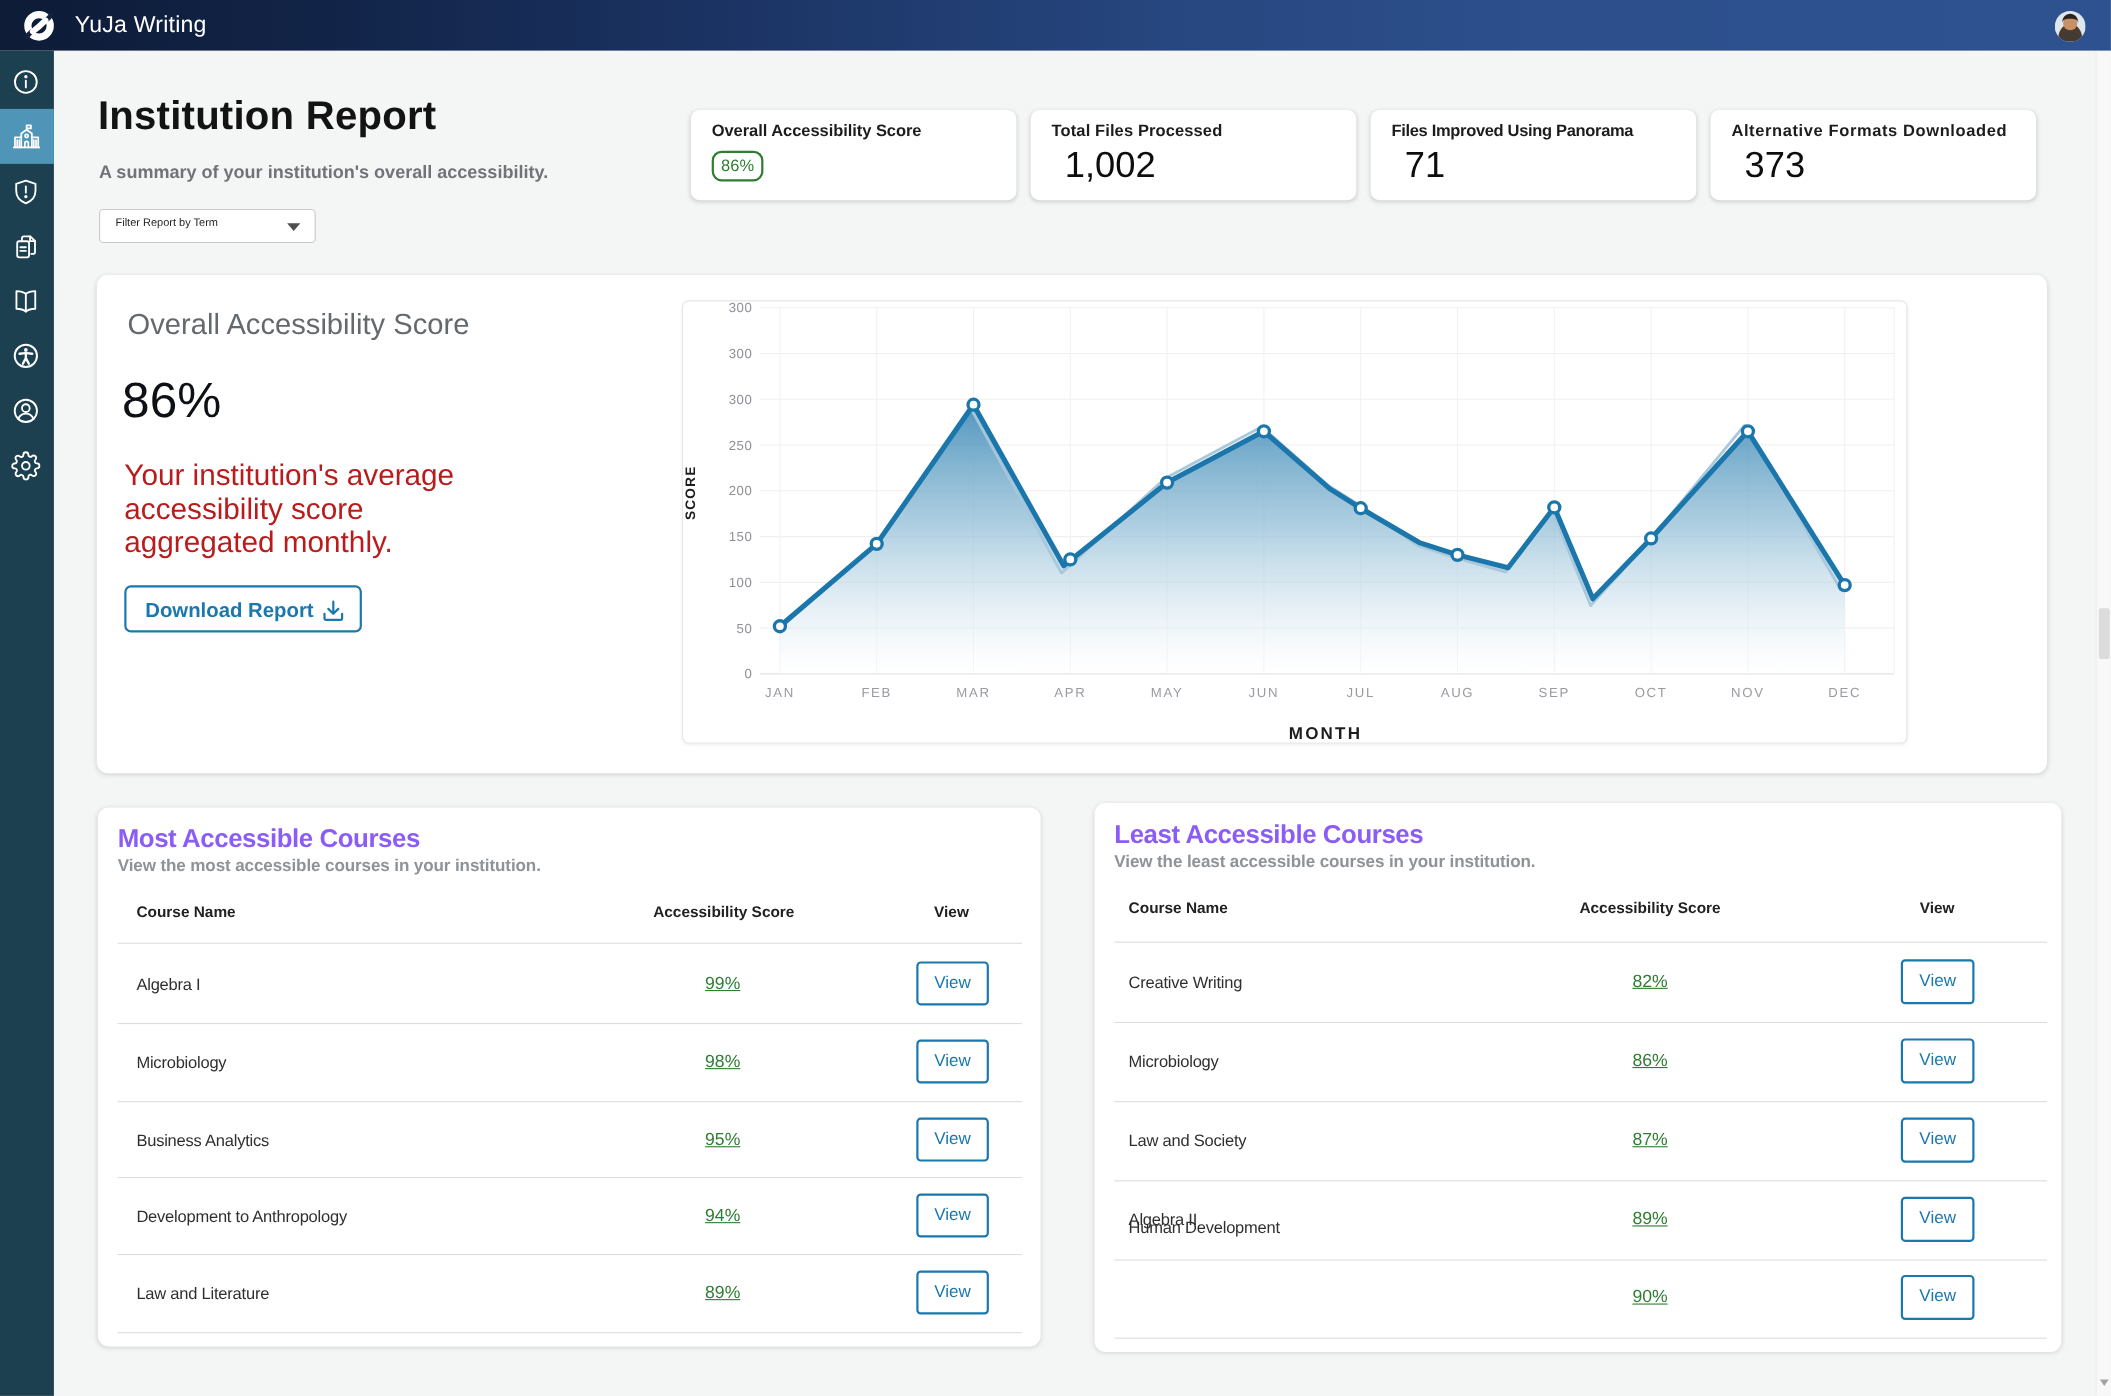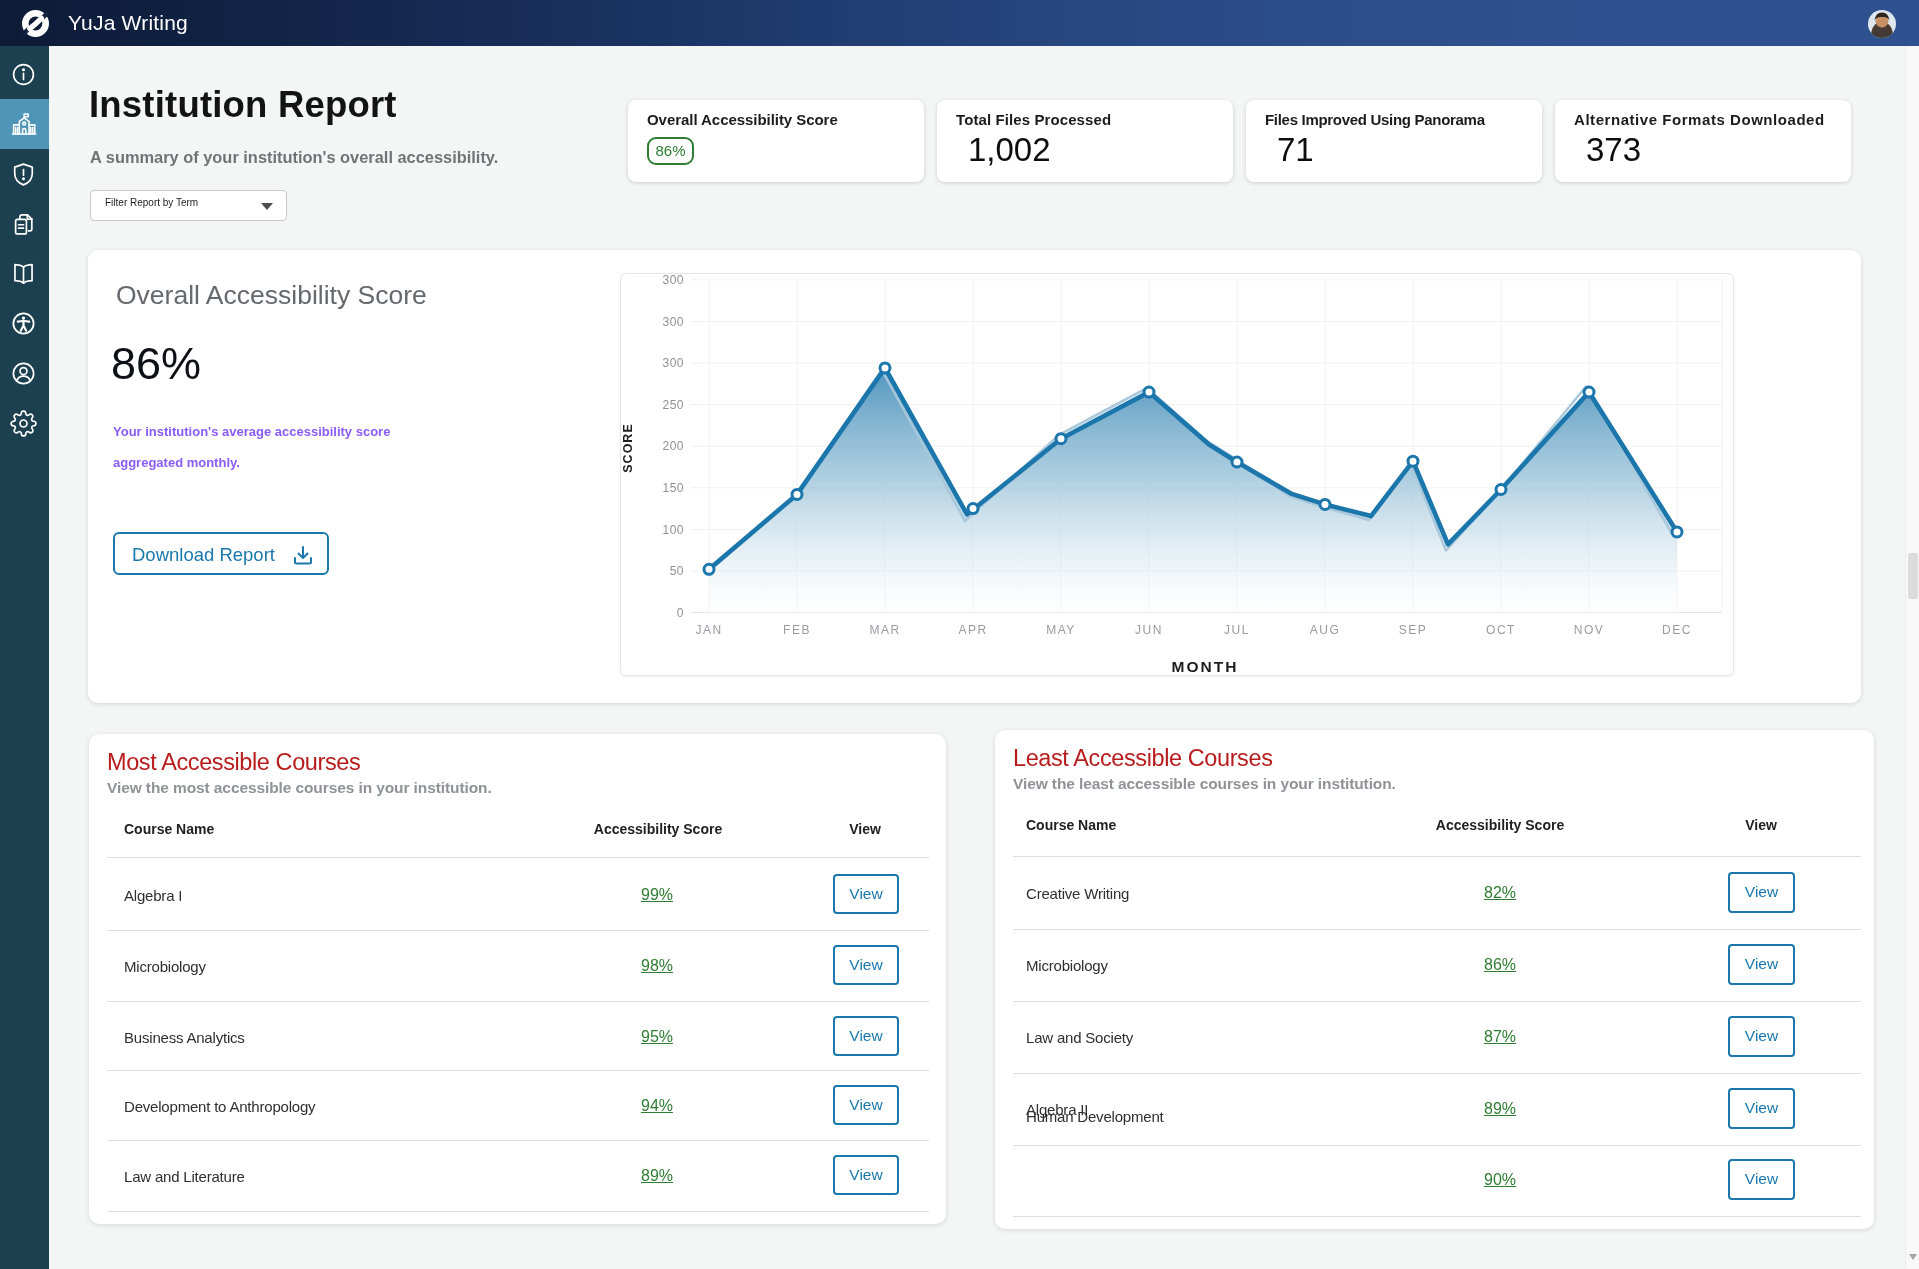--- a/index.html
+++ b/index.html
@@ -25,27 +25,27 @@
   .stat { top:100px; height:82px; width:296px; background:#fff; border-radius:8px; box-shadow:0 1px 4px rgba(0,0,0,0.16); }
   .stat .t { position:absolute; left:19px; top:11px; font-size:15px; font-weight:700; color:#1c1c1c; letter-spacing:-0.3px;}
   .stat .n { position:absolute; left:19px; top:31px; font-size:33px; font-weight:400; color:#0d0d0d;margin-left:12px; }
   #badge { position:absolute; left:19px; top:37px; width:47px; height:28px; border:2px solid #2e7d32; border-radius:9px; color:#2e7d32; font-size:15px; font-weight:400; text-align:center; line-height:24px; }
   
   .card { background:#fff; border-radius:10px; box-shadow:0 1px 5px rgba(0,0,0,0.13); }
   #bigcard { left:88px; top:250px; width:1773px; height:453px; }
   #chartbox { left:620px; top:273px; width:1114px; height:403px; background:#fff; border:1px solid #e7e7e7; border-radius:6px; box-shadow:0 1px 3px rgba(0,0,0,0.07); }
   #ocs-title { left:116px; top:280px; font-size:26.5px; font-weight:400; color:#64696e; }
   #ocs-pct { left:111px; top:338px; font-size:45px; font-weight:400; color:#0d1014; }
-  #ocs-p { left:113px; top:417px; width:316px; font-size:13px; line-height:30.5px; font-weight:700; color:#8b5cf6; }
+  #ocs-p { left:113px; top:417px; width:316px; font-size:27px; line-height:30.5px; font-weight:400; color:#b91c1c; }
   #dlbtn { left:113px; top:532px; width:216px; height:43px; border:2px solid #1a78ad; border-radius:6px; background:#fff; color:#1a78ad; }
-  #dlbtn span { position:absolute; left:17px; top:10px; font-size:18.5px; white-space:nowrap; }
+  #dlbtn span { position:absolute; left:17px; top:10px; font-size:18.5px; white-space:nowrap;font-weight:bold; }
   
   #lcard { left:89px; top:734px; width:857px; height:490px; }
   #rcard { left:995px; top:730px; width:879px; height:499px; }
-  .ctitle { position:absolute; font-size:23.5px; font-weight:400; color:#b91c1c; letter-spacing:-0.4px; }
+  .ctitle { position:absolute; font-size:23.5px; font-weight:700; color:#8b5cf6; letter-spacing:-0.4px; }
   .csub { position:absolute; font-size:15.5px; font-weight:700; color:#8f9397; letter-spacing:-0.1px; }
   .thead { position:absolute; font-size:14px; font-weight:700; color:#212121; }
   .cname { position:absolute; font-size:15px; font-weight:400; color:#2f2f2f; letter-spacing:-0.2px; }
   .pct { position:absolute; font-size:16px; font-weight:400; color:#2e7d32; text-align:center; width:80px;text-decoration:underline; }
   .vbtn { position:absolute; width:66px; height:40px; border:2px solid #1a78ad; border-radius:4px; background:#fff; color:#1a78ad; font-size:15.5px; text-align:center; line-height:36px; }
   .sep { position:absolute; height:1px; background:#dcddde; }
   
   #sbar { left:1905px; top:46px; width:14px; height:1223px; background:#f8f8f8; border-left:1px solid #ececec; }
   #sthumb { position:absolute; left:2px; top:507px; width:10px; height:46px; background:#dcdcdc; border-radius:2px;}
   #sarrow { position:absolute; left:3px; top:1208px; width:0; height:0; border-left:4.5px solid transparent; border-right:4.5px solid transparent; border-top:6px solid #a3a3a3; }

